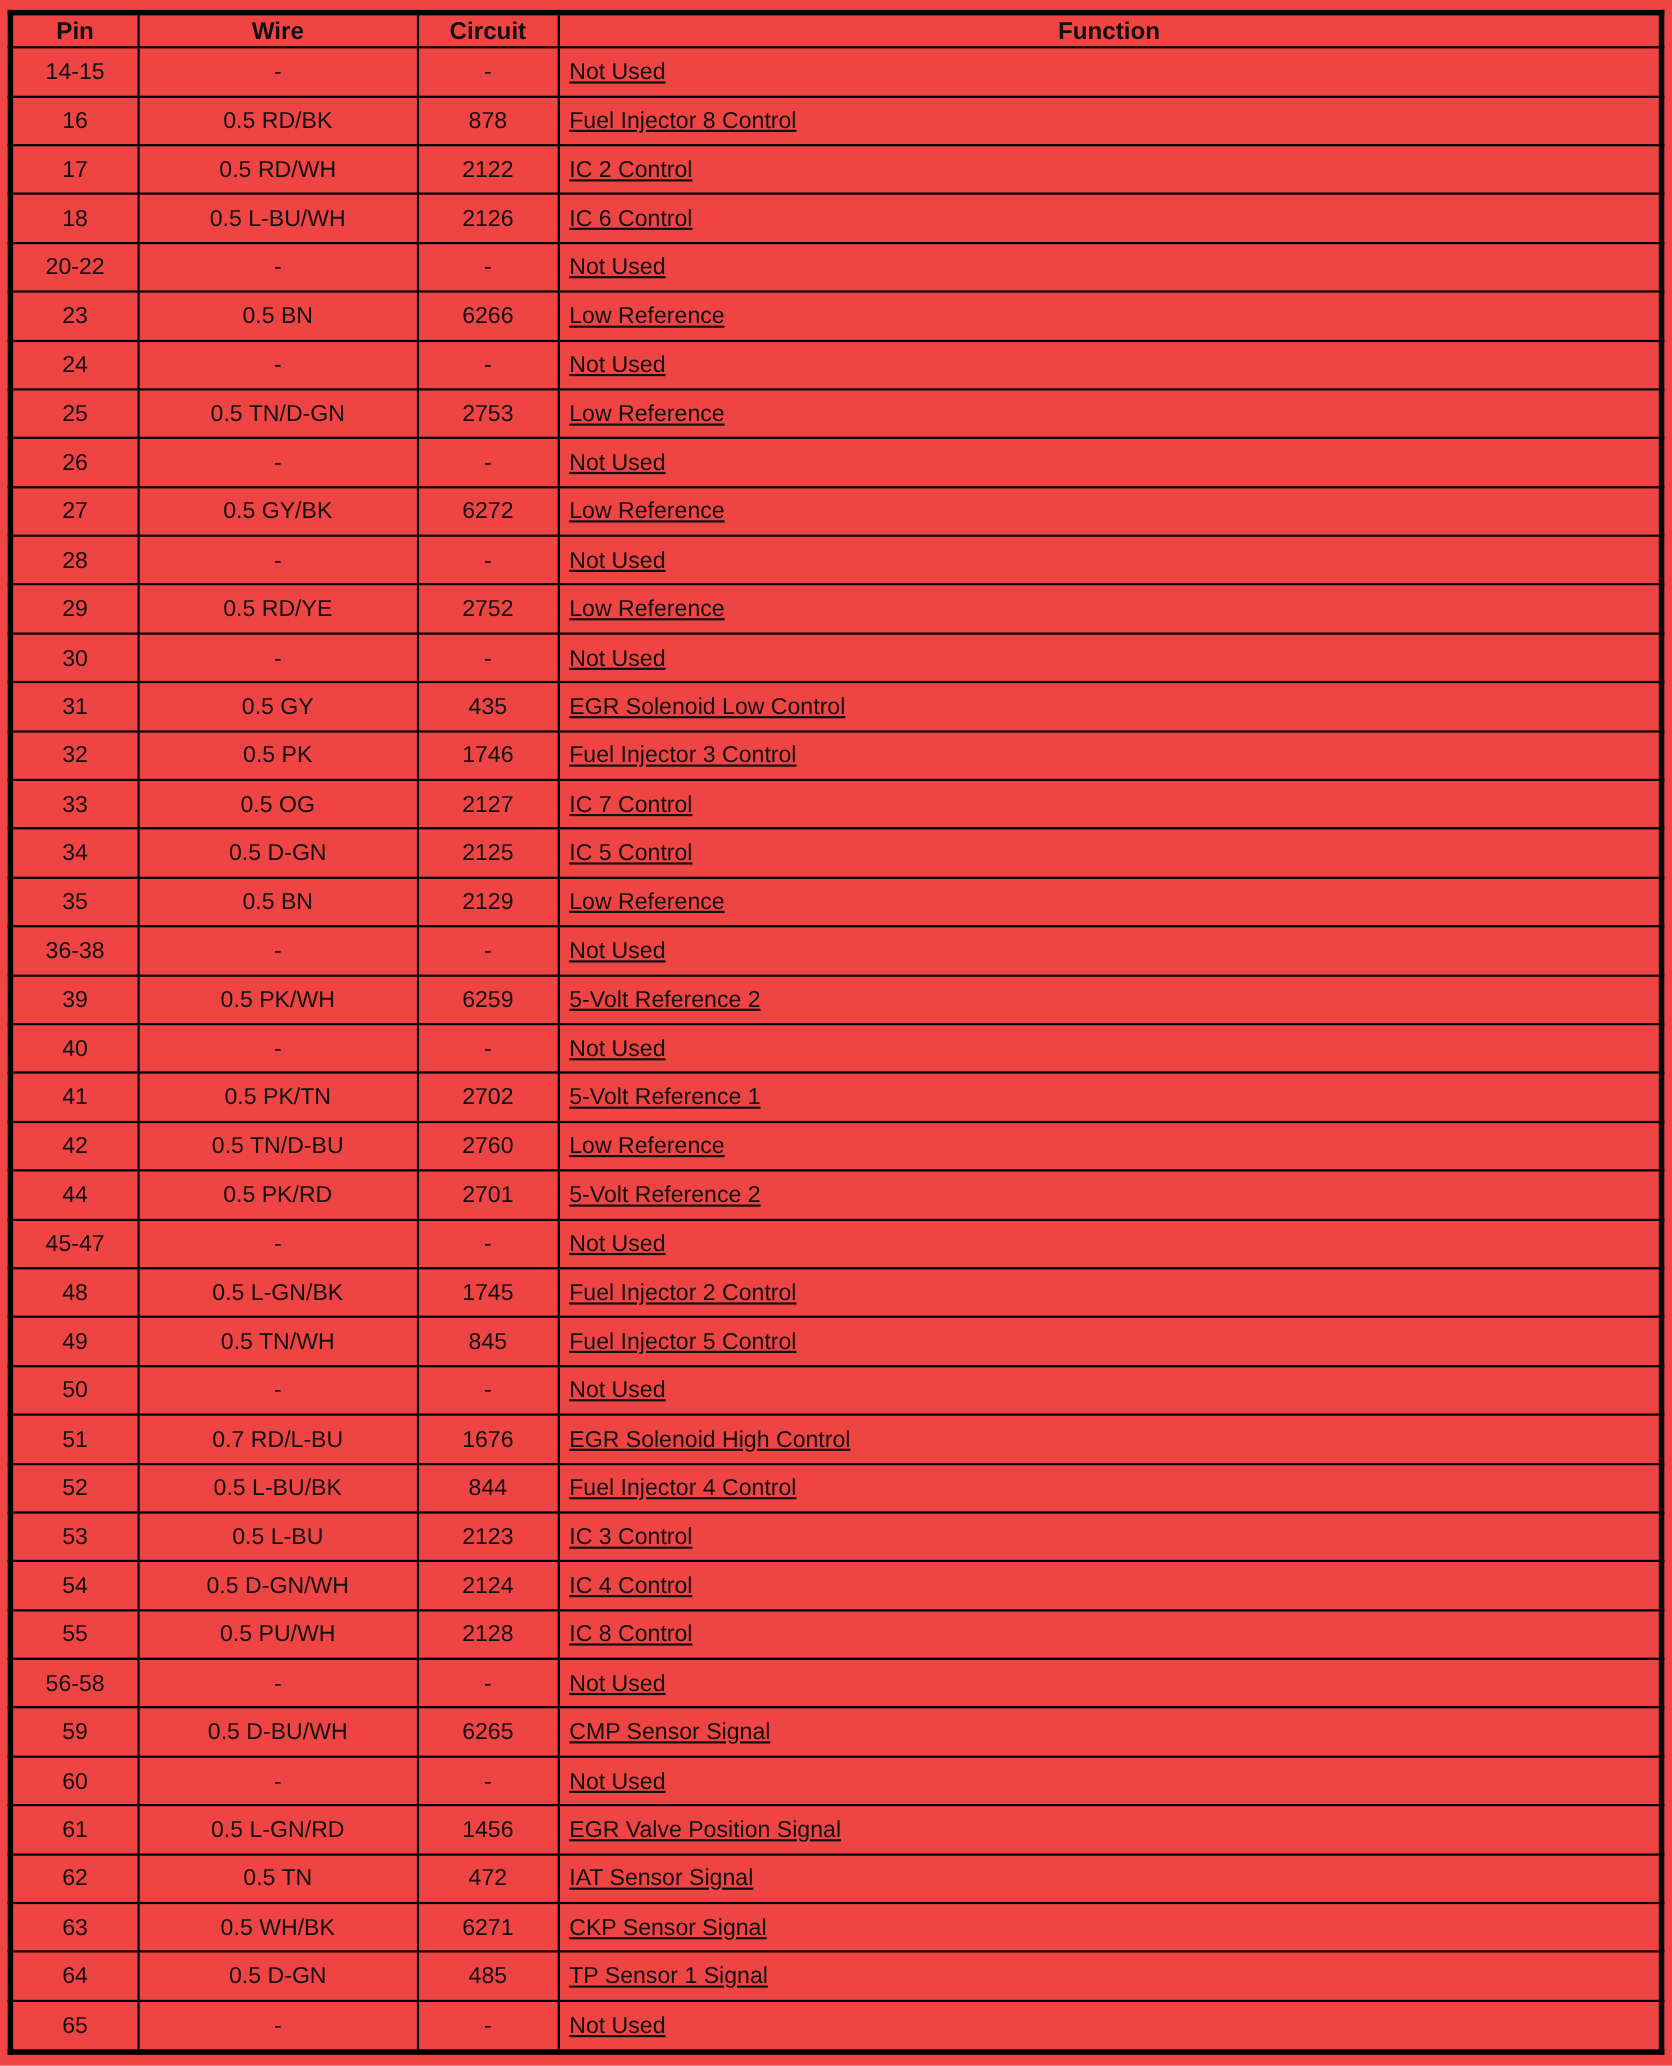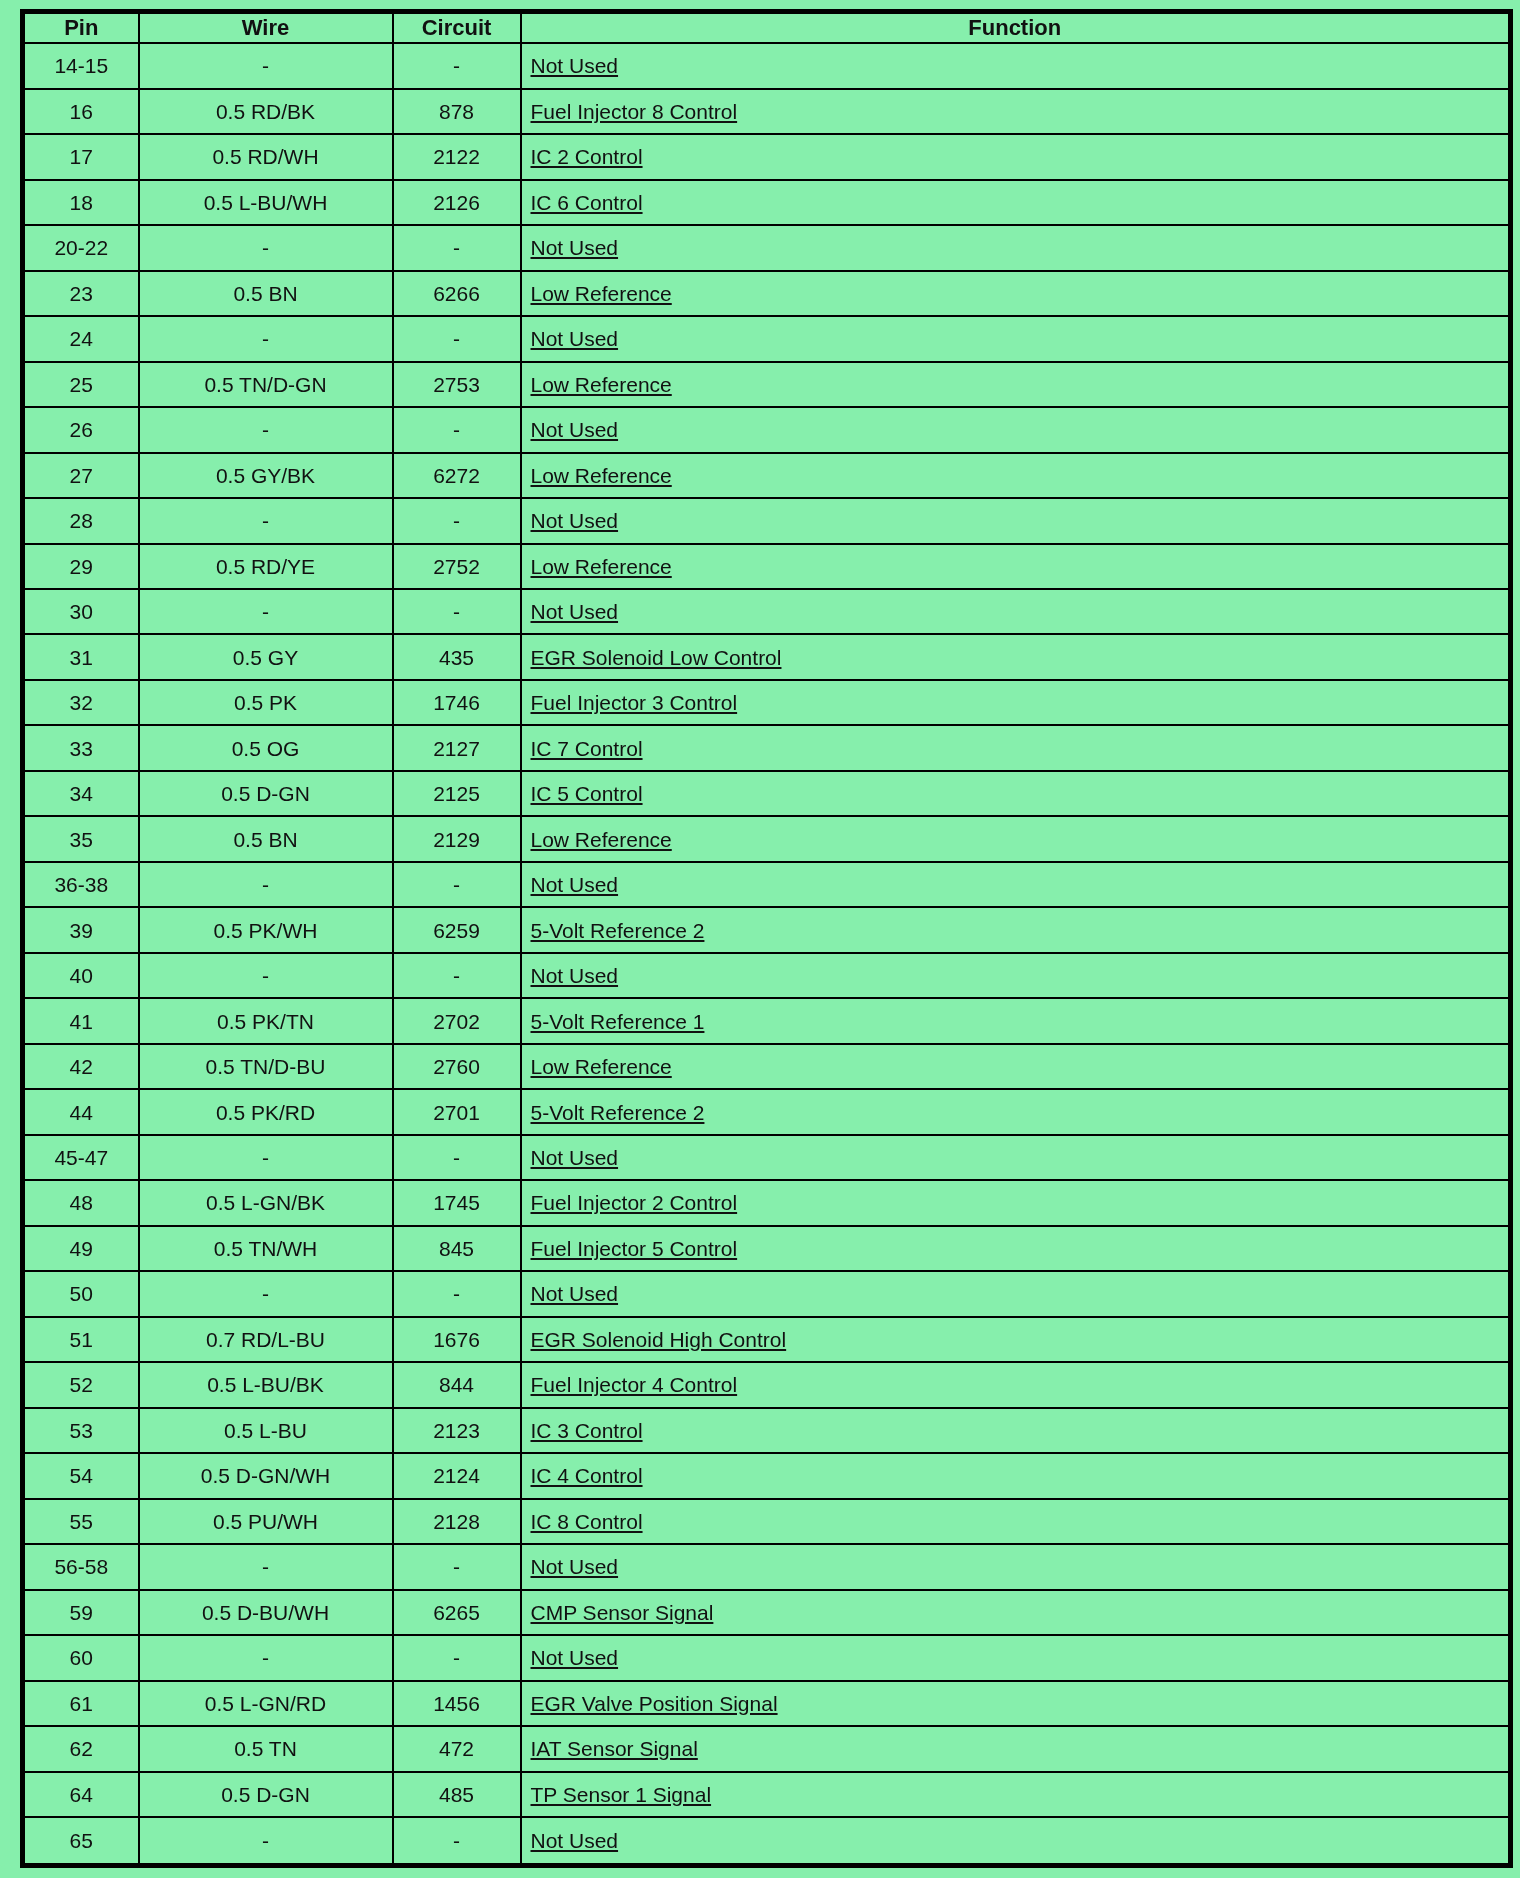--- a/index.html
+++ b/index.html
@@ -8,22 +8,22 @@
     background: #ffffff;
   }
   body {
     font-family: "Liberation Sans", sans-serif;
     color: #111111;
   }
   .page {
     width: 1520px;
     height: 1878px;
     box-sizing: border-box;
-    padding: 9px 7px 10px 20px;
-    background: #86efac;
+    padding: 9px 7px 10px 7px;
+    background: #ef4444;
   }
   table.pinout {
     width: 100%;
     height: 100%;
     border-collapse: collapse;
     border: 5px solid #000000;
     table-layout: fixed;
   }
   table.pinout th,
   table.pinout td {
@@ -296,20 +296,26 @@
           <td>1456</td>
           <td class="func">EGR Valve Position Signal</td>
         </tr>
         <tr>
           <td>62</td>
           <td>0.5 TN</td>
           <td>472</td>
           <td class="func">IAT Sensor Signal</td>
         </tr>
         <tr>
+          <td>63</td>
+          <td>0.5 WH/BK</td>
+          <td>6271</td>
+          <td class="func">CKP Sensor Signal</td>
+        </tr>
+        <tr>
           <td>64</td>
           <td>0.5 D-GN</td>
           <td>485</td>
           <td class="func">TP Sensor 1 Signal</td>
         </tr>
         <tr>
           <td>65</td>
           <td>-</td>
           <td>-</td>
           <td class="func">Not Used</td>

